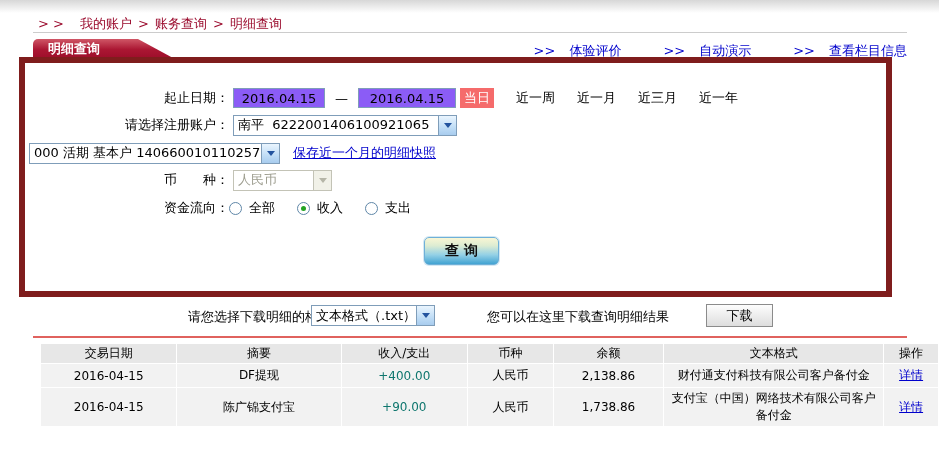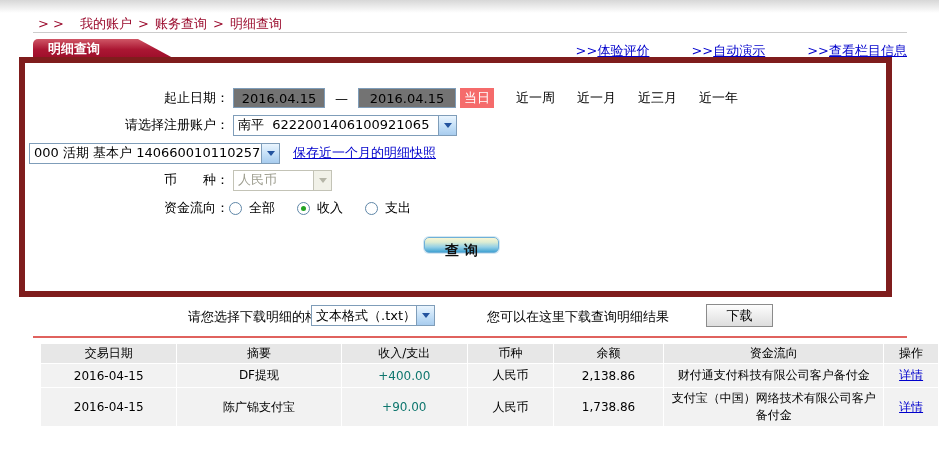--- a/index.html
+++ b/index.html
@@ -13,29 +13,29 @@
   .bc-sep{margin:0 6px;}
   .rule{position:absolute;top:32px;left:33px;width:874px;height:1px;background:#cccccc;}
   
   .tab{position:absolute;top:39px;left:33px;width:140px;height:19px;line-height:19px;
        padding-left:15px;box-sizing:border-box;color:#fff;font-weight:bold;
        background:linear-gradient(#d05666 0%,#ab1733 55%,#9e0e2b 100%);
        clip-path:polygon(0 0,75% 0,100% 100%,0 100%);border-top-left-radius:5px;cursor:pointer;}
   
   .hlinks{position:absolute;top:42px;right:32px;display:flex;gap:42px;}
   .hlink{color:#0000cc;cursor:pointer;white-space:pre;}
-  .hlink .lbl{text-decoration:underline;}
+  .hlink .lbl{margin-left:14px;}
   
   .panel{position:absolute;top:57px;left:19px;width:873px;height:240px;
          border:6px solid #7f1d1d;background:#fff;box-sizing:border-box;}
   .frow{position:absolute;left:0;display:flex;align-items:center;height:22px;width:100%;}
   .r1{top:24px;} .r2{top:51px;} .r3{top:79px;} .r4{top:106px;} .r5{top:134px;}
   .flabel{width:204px;text-align:right;flex:none;white-space:pre;}
   .ibox{height:20px;width:92px;border:1px solid #7f9db9;text-align:center;font-size:13px;
-        box-sizing:border-box;margin-left:4px;font-family:inherit;padding:0;background:#737373;}
+        box-sizing:border-box;margin-left:4px;font-family:inherit;padding:0;background:#8b5cf6;}
   .ibox2{width:98px;margin-left:0;}
   .dash{margin:0 10px;}
   .today{margin-left:4px;background:#f56b6b;color:#fff;padding:1px 4px;cursor:pointer;}
   .quick{display:flex;gap:22px;margin-left:22px;}
   .quick span{cursor:pointer;}
   
   .xpsel{height:21px;border:1px solid #7f9db9;background:#fff;display:flex;align-items:center;
          box-sizing:border-box;cursor:pointer;margin-left:4px;}
   .xpsel .val{flex:1;padding:0 4px;white-space:pre;overflow:hidden;}
   .xpsel .arr{width:17px;align-self:stretch;border-left:1px solid #7f9db9;flex:none;
@@ -50,21 +50,21 @@
   .xpsel.disabled .tri{border-top-color:#b5b5a7;}
   .snap{color:#0000cc;text-decoration:underline;margin-left:13px;cursor:pointer;}
   
   .rgroup{display:flex;align-items:center;margin-right:22px;cursor:pointer;}
   .radio{width:13px;height:13px;border:1px solid #5f87a8;border-radius:50%;background:#fff;
          display:inline-flex;align-items:center;justify-content:center;box-sizing:border-box;flex:none;}
   .dot{width:5px;height:5px;border-radius:50%;background:#23a323;display:none;}
   .dot.on{display:block;}
   .rlabel{margin-left:7px;}
   
-  .qbtn{position:absolute;left:399px;top:174px;width:75px;height:16px;border:1px solid #6fb0d8;
+  .qbtn{position:absolute;left:399px;top:174px;width:75px;height:28px;border:1px solid #6fb0d8;
         border-radius:5px;box-sizing:border-box;cursor:pointer;font-weight:bold;font-size:14px;
         text-align:center;line-height:25px;white-space:pre;color:#111;
         background:linear-gradient(180deg,#f9f6d4 0%,#dcecd2 30%,#93d0e6 65%,#42a3d2 100%);
         box-shadow:0 0 0 1px #d4e8f3;}
   
   .dl-label1{position:absolute;top:308px;left:188px;}
   .dl-sel{position:absolute;top:305px;left:311px;margin-left:0;}
   .dl-label2{position:absolute;top:308px;left:487px;}
   .dl-btn{position:absolute;top:304px;left:706px;width:67px;height:23px;border:1px solid #8b8b8b;
           background:linear-gradient(#fdfdfd,#dddddd);text-align:center;line-height:21px;
@@ -180,21 +180,21 @@
   <div class="reddiv"></div>
 
   <table class="dtable">
     <thead>
       <tr>
         <th class="c0">交易日期</th>
         <th class="c1">摘要</th>
         <th class="c2">收入/支出</th>
         <th class="c3">币种</th>
         <th class="c4">余额</th>
-        <th class="c5">资金流向</th>
+        <th class="c5">文本格式</th>
         <th class="c6">操作</th>
       </tr>
     </thead>
     <tbody>
       <tr class="trow1">
         <td>2016-04-15</td>
         <td>DF提现</td>
         <td class="amt">+400.00</td>
         <td>人民币</td>
         <td>2,138.86</td>

